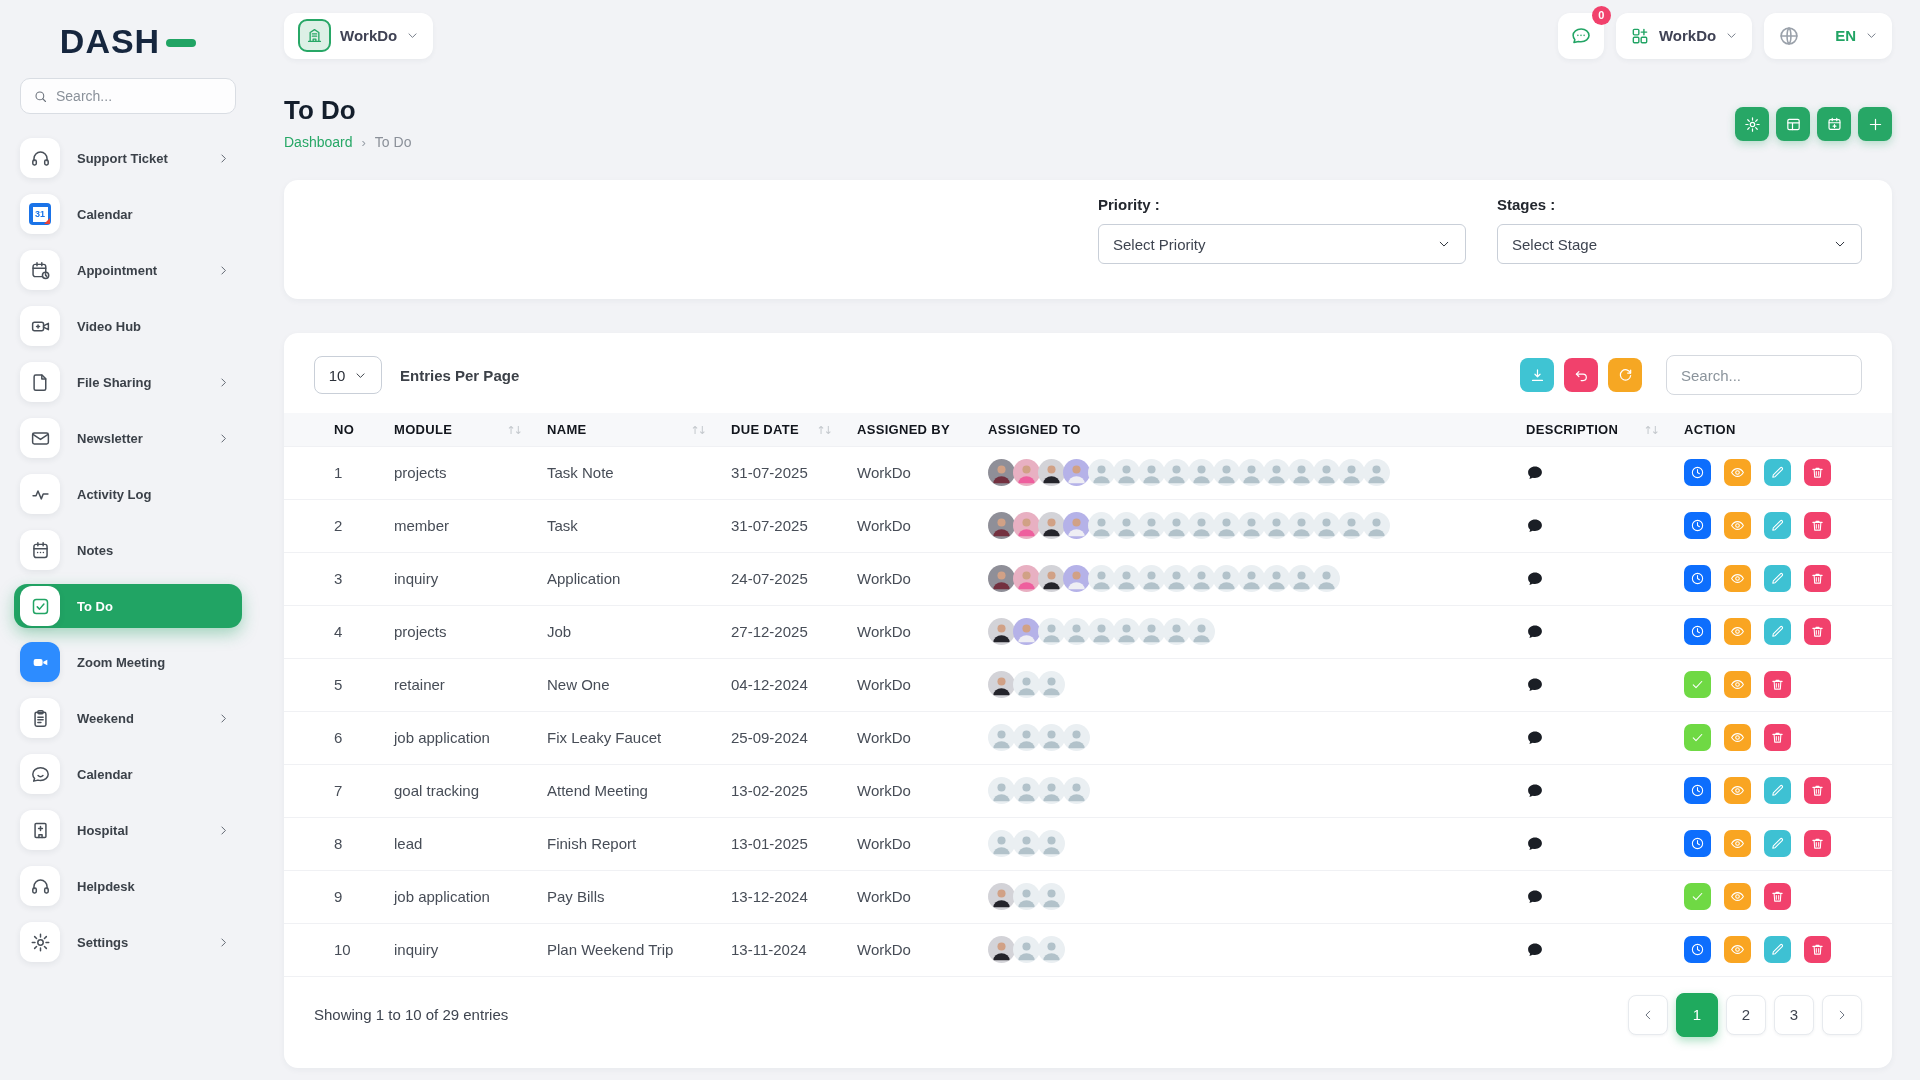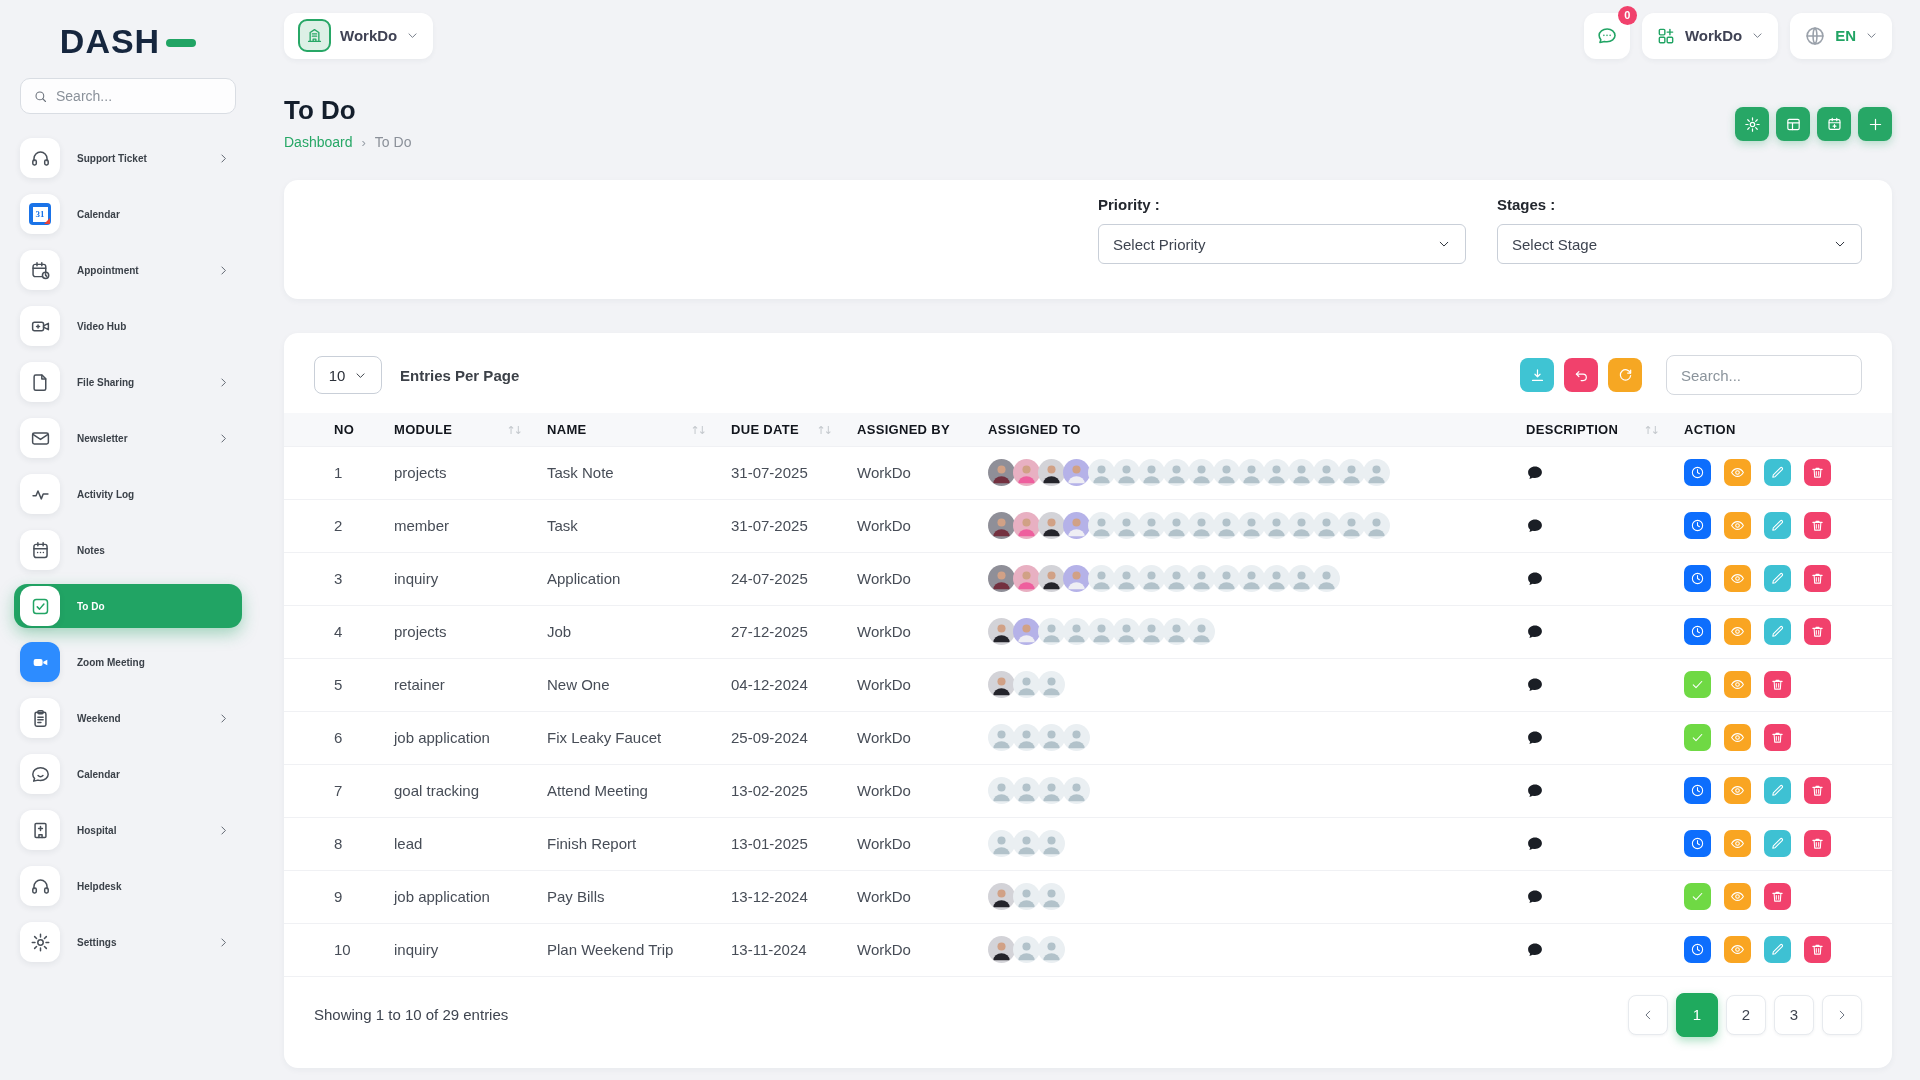--- a/index.html
+++ b/index.html
@@ -13,46 +13,46 @@
   .logo-text { font-size:34px; font-weight:800; letter-spacing:1px; color:#16263e; }
   .logo-bar { width:30px; height:8px; border-radius:4px; background:#21a464; margin-top:4px; }
   .side-search { display:flex; align-items:center; gap:8px; margin:0 20px 22px 20px; height:36px; background:#fdfdfe; border:1px solid #d9dde3; border-radius:10px; padding:0 12px; }
   .side-search svg { width:15px; height:15px; color:#6c737c; }
   .side-search input { border:none; outline:none; background:transparent; font-size:14px; color:#3f4550; width:100%; font-family:inherit; }
   .side-search input::placeholder { color:#8a919a; }
   .side-menu { }
   .side-item { display:flex; align-items:center; height:44px; margin:0 14px 12px 14px; padding-left:6px; border-radius:13px; cursor:pointer; }
   .ibox { width:40px; height:40px; border-radius:12px; background:#fff; box-shadow:0 2px 6px rgba(40,50,70,.08); display:flex; align-items:center; justify-content:center; color:#484f58; flex:0 0 40px; }
   .ibox svg { width:21px; height:21px; }
-  .slabel { margin-left:17px; font-size:10px; font-weight:600; color:#3b4149; }
+  .slabel { margin-left:17px; font-size:13px; font-weight:600; color:#3b4149; }
   .side-item .chev { margin-left:auto; margin-right:12px; color:#555c66; }
   .side-item .chev svg { width:13px; height:13px; }
   .side-item.active { background:#21a464; box-shadow:0 6px 16px rgba(33,164,100,.38); }
   .side-item.active .slabel { color:#fff; }
   .side-item.active .ibox { color:#21a464; }
   .ibox.zoom-camera { background:#2d8cff; }
-  .gc { width:22px; height:22px; background:#1a73e8; border-radius:4px; display:flex; align-items:center; justify-content:center; position:relative;font-family:Liberation Serif, serif; }
+  .gc { width:22px; height:22px; background:#1a73e8; border-radius:4px; display:flex; align-items:center; justify-content:center; position:relative; }
   .gc-in { width:15px; height:15px; background:#fff; display:flex; align-items:center; justify-content:center; font-size:9px; font-weight:700; color:#1a73e8; }
   .gc:after { content:""; position:absolute; right:1px; bottom:1px; border-style:solid; border-width:0 0 6px 6px; border-color:transparent transparent #ea4335 transparent; }
 
   
   .main { position:absolute; left:256px; top:0; width:1664px; height:1080px; padding:0 28px; }
 
   .tophdr { display:flex; align-items:center; margin-top:12px; height:47px; }
   .pill { display:flex; align-items:center; gap:9px; background:#fff; border-radius:12px; height:46px; padding:0 14px; box-shadow:0 2px 5px rgba(40,50,70,.05); cursor:pointer; font-size:15px; font-weight:600; color:#3f4254; }
   .ws-ic { width:33px; height:33px; border-radius:9px; background:#ddf0e6; border:2px solid #27a766; color:#27a766; display:flex; align-items:center; justify-content:center; }
   .ws-ic svg { width:19px; height:19px; }
   .pill .cd { color:#6b7280; } .pill .cd svg { width:13px; height:13px; }
   .hdr-right { margin-left:auto; display:flex; align-items:center; gap:12px; }
   .msg-btn { position:relative; width:46px; height:46px; border-radius:12px; background:#fff; box-shadow:0 2px 5px rgba(40,50,70,.05); display:flex; align-items:center; justify-content:center; color:#21a464; cursor:pointer; }
   .msg-btn svg { width:22px; height:22px; }
   .badge { position:absolute; top:-7px; right:-7px; min-width:19px; height:19px; border-radius:10px; background:#f1416c; color:#fff; font-size:11px; font-weight:700; display:flex; align-items:center; justify-content:center; padding:0 4px; }
   .green-ic { color:#21a464; } .green-ic svg { width:20px; height:20px; }
   .gray-ic { color:#9aa1aa; } .gray-ic svg { width:22px; height:22px; }
-  .lang-txt { color:#21a464; }
+  .lang-txt { color:#21a464;margin-left:26px; }
 
   .titlerow { display:flex; align-items:flex-start; margin-top:36px; }
   .pagetitle { font-size:26px; font-weight:700; color:#141e2c; }
   .crumbs { display:flex; align-items:center; gap:9px; margin-top:8px; font-size:14px;text-align:center; }
   .crumb-link { color:#27a766; cursor:pointer; }
   .crumb-sep { color:#9aa1aa; font-size:13px; }
   .crumb-cur { color:#8b9099; }
   .pgactions { margin-left:auto; display:flex; gap:7px; margin-top:12px; }
   .gbtn { width:34px; height:34px; border-radius:8px; background:#27a766; color:#fff; display:flex; align-items:center; justify-content:center; cursor:pointer; box-shadow:0 3px 8px rgba(39,167,102,.3); }
   .gbtn svg { width:17px; height:17px; }

